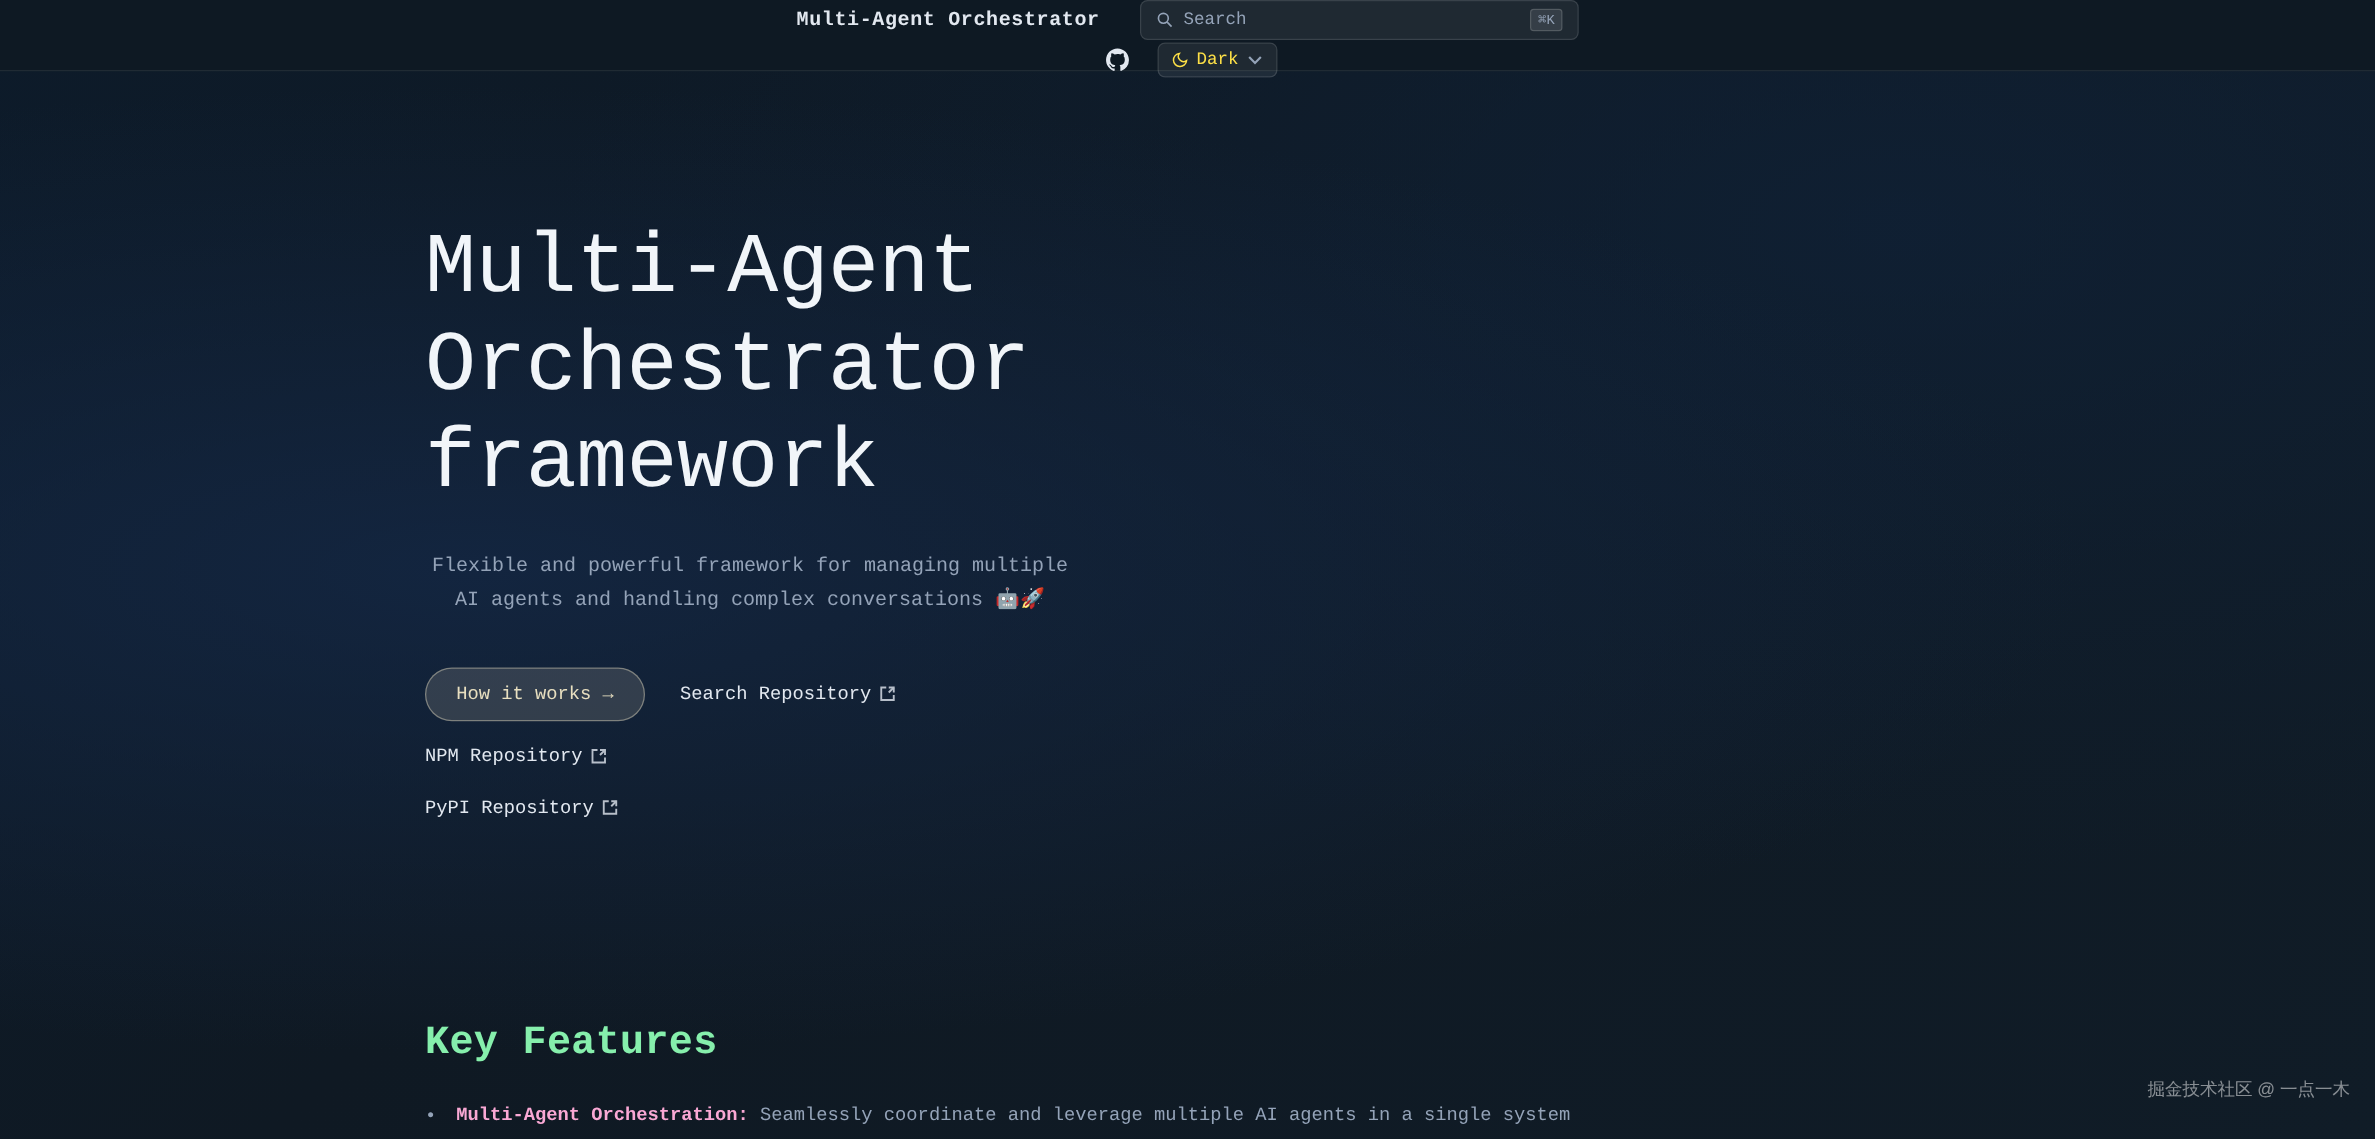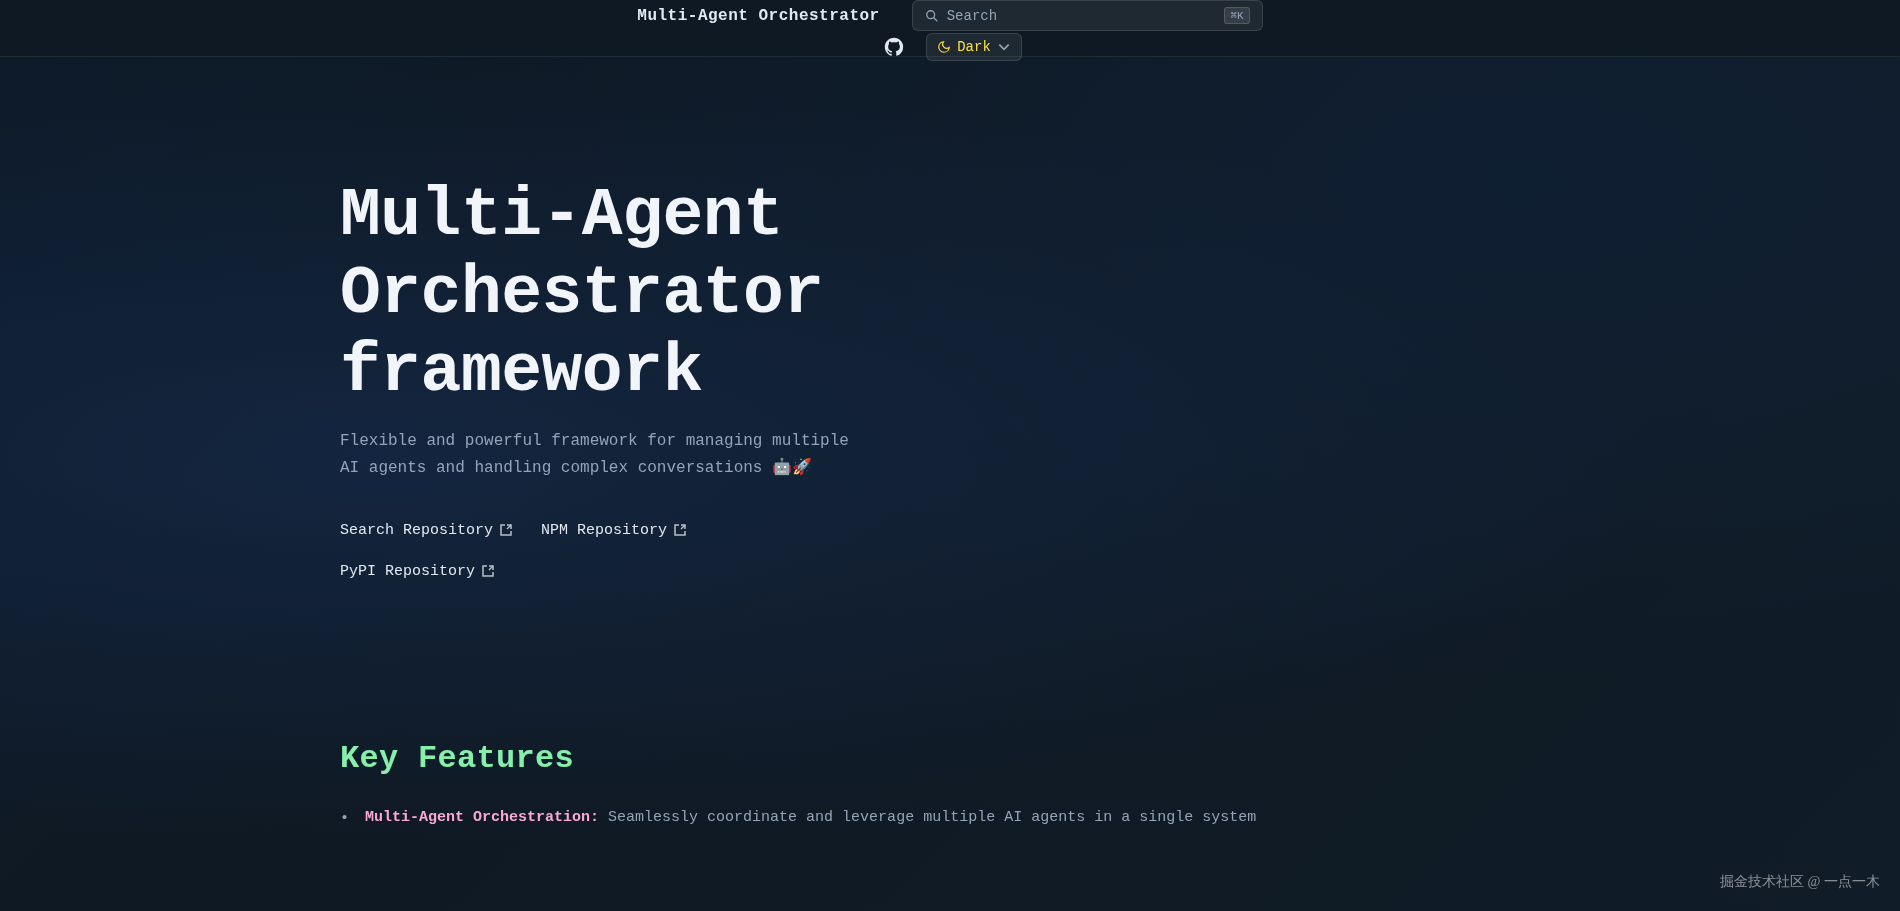--- a/index.html
+++ b/index.html
@@ -143,36 +143,37 @@
     }
 
     
     .hero {
       padding: 120px 0 80px 340px;
       max-width: 900px;
     }
 
     .hero-title {
       font-size: 68px;
-      font-weight: 700;
+      font-weight: 400;
       line-height: 1.15;
       color: #f1f5f9;
       letter-spacing: -0.5px;
-      margin-bottom: 16px;
+      margin-bottom: 28px;
       font-family: 'Courier New', Courier, monospace;
     }
 
     .hero-subtitle {
       font-size: 16px;
       color: #94a3b8;
       line-height: 1.7;
       margin-bottom: 40px;
       font-family: 'Courier New', Courier, monospace;
       font-weight: 400;
       max-width: 520px;
+      text-align: center;
     }
 
     .hero-buttons {
       display: flex;
       align-items: center;
       flex-wrap: wrap;
       gap: 0;
       margin-bottom: 0;
     }
 
@@ -265,25 +266,25 @@
     }
 
     .bold-word {
       color: #f9a8d4;
       font-weight: 700;
     }
 
     
     .watermark {
       position: fixed;
-      bottom: 20px;
+      bottom: 30px;
       right: 20px;
       font-size: 14px;
       color: rgba(255,255,255,0.5);
-      font-family: Liberation Serif, serif;
+      font-family: Liberation Sans, sans-serif;
       pointer-events: none;
     }
   </style>
 </head>
 <body>
 
 <nav class="navbar">
   <div class="nav-left">
     <span class="site-title">Multi-Agent Orchestrator</span>
     <div class="search-box">
@@ -319,20 +320,23 @@
     <h1 class="hero-title">
       <span>Multi-Agent</span><br>
       <span>Orchestrator framework</span>
     </h1>
 
     <p class="hero-subtitle">
       Flexible and powerful framework for managing multiple AI agents and handling complex conversations 🤖🚀
     </p>
 
     <div class="hero-buttons">
+      <button class="btn-how-it-works">
+        <span>How it works →</span>
+      </button>
 
       <a class="link-external" href="#">
         <span>Search Repository</span>
         <svg class="ext-icon" viewBox="0 0 14 14" fill="none" stroke="currentColor" stroke-width="1.5">
           <path d="M6 2H2v10h10V8"></path>
           <path d="M8 2h4v4"></path>
           <line x1="8" y1="6" x2="12" y2="2"></line>
         </svg>
       </a>
 

